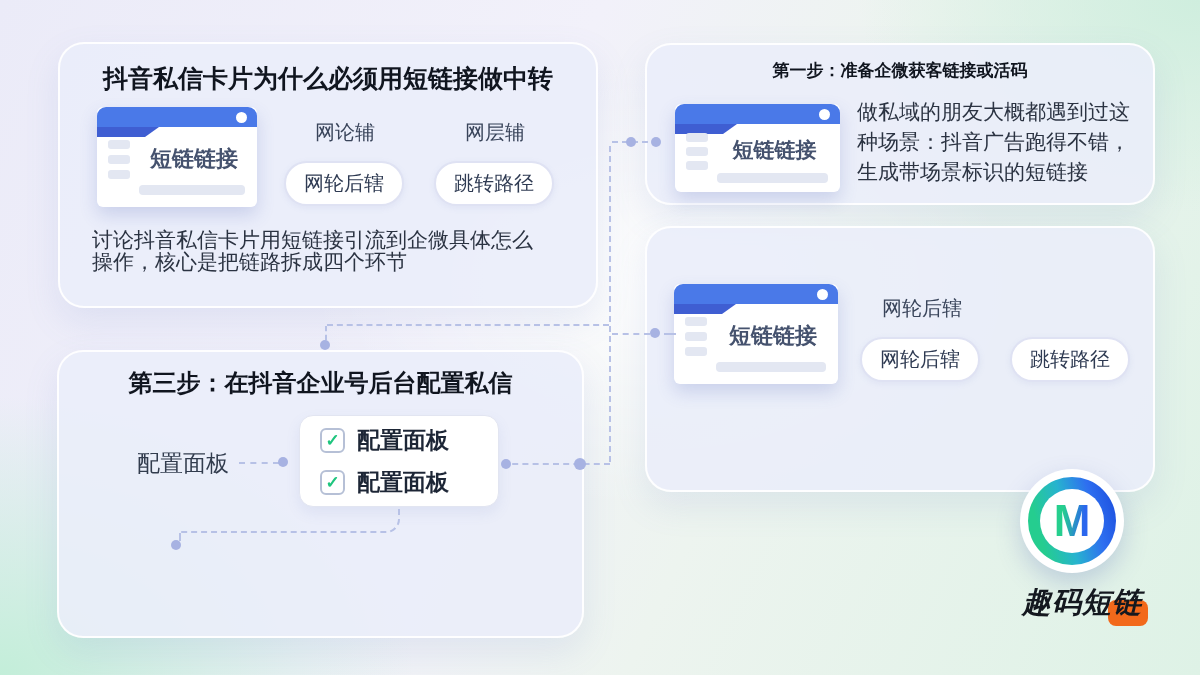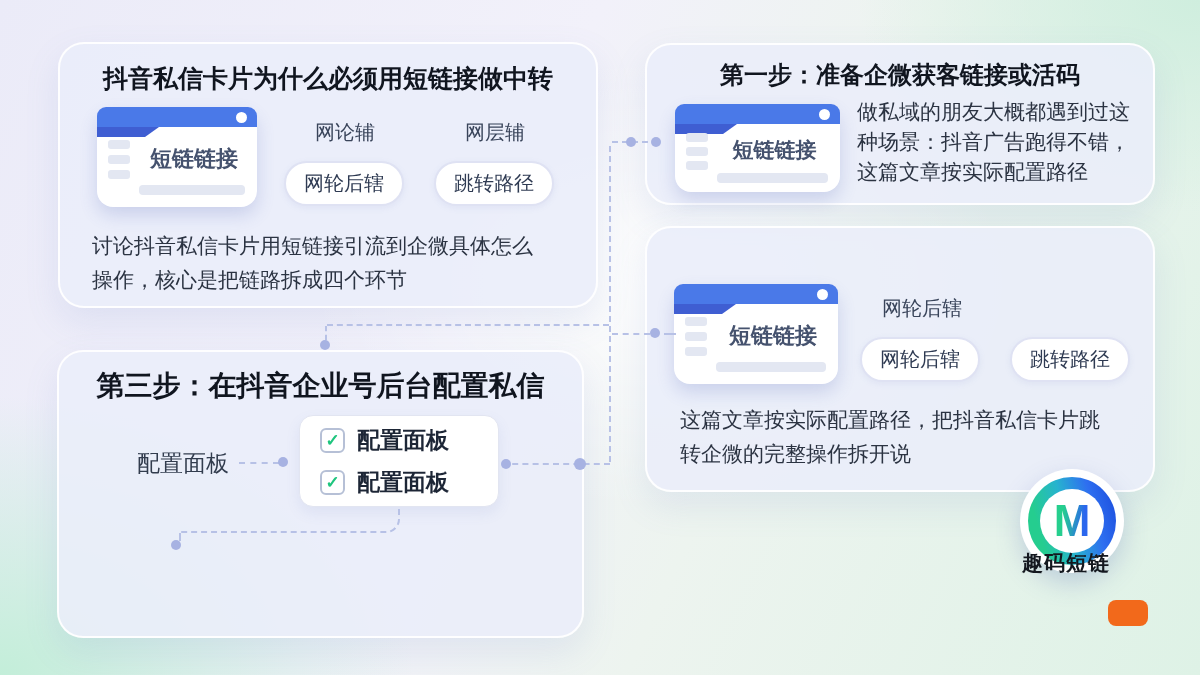--- a/index.html
+++ b/index.html
@@ -18,24 +18,24 @@
     border:2px solid rgba(255,255,255,0.92); border-radius:26px;
     box-shadow:0 14px 34px rgba(110,130,200,0.13);
   }
   .card h2 { position:absolute; left:0; right:0; text-align:center; font-weight:700; color:#10151f; }
   .tag { position:absolute; width:140px; text-align:center; font-size:20px; font-weight:500; color:#39445a; }
   .pill {
     position:absolute; width:120px; text-align:center; padding:7px 0;
     background:#fff; border:2px solid #dfe2f3; border-radius:999px;
     font-size:20px; font-weight:500; color:#2e3a52; box-shadow:0 2px 6px rgba(120,135,200,0.10);
   }
-  .body-text { position:absolute; font-size:21px; line-height:34px; color:#2b3342; font-weight:500; }
+  .body-text { position:absolute; font-size:21px; line-height:22px; color:#2b3342; font-weight:500; }
 
   
-  .bwin { position:absolute; background:#fff; border-radius:16px; box-shadow:0 8px 18px rgba(70,90,180,0.20); }
+  .bwin { position:absolute; background:#fff; border-radius:6px; box-shadow:0 8px 18px rgba(70,90,180,0.20); }
   .bw-head { position:absolute; left:0; right:0; top:0; height:20px; background:#4a79e8; border-radius:9px 9px 0 0; }
   .bw-dot { position:absolute; right:10px; top:5px; width:11px; height:11px; border-radius:50%; background:#fff; }
   .bw-tab { position:absolute; left:0; top:20px; width:62px; height:10px; background:#3f5ed2;
             clip-path:polygon(0 0,100% 0,calc(100% - 14px) 100%,0 100%); }
   .bw-bars { position:absolute; left:11px; top:33px; display:flex; flex-direction:column; gap:6px; }
   .bw-bars i { width:22px; height:9px; background:#e3e7f2; border-radius:3px; }
   .bw-label { position:absolute; left:42px; right:8px; top:37px; text-align:center; font-size:22px; font-weight:600; color:#45526e; }
   .bw-bottom { position:absolute; left:42px; right:12px; bottom:12px; height:10px; background:#e3e7f2; border-radius:4px; }
   .bwin.sm .bw-bars { top:29px; gap:5px; }
   .bwin.sm .bw-label { top:32px; font-size:21px; }
@@ -61,22 +61,22 @@
                  background:#fff; box-shadow:0 10px 24px rgba(80,100,180,0.25);
                  display:flex; align-items:center; justify-content:center; }
   .logo-ring { width:88px; height:88px; border-radius:50%;
                background:linear-gradient(75deg,#25cd8f 18%,#27b3cf 45%,#2e6ff0 72%,#1c4ede 96%);
                display:flex; align-items:center; justify-content:center; }
   .logo-inner { width:64px; height:64px; border-radius:50%; background:#fff;
                 display:flex; align-items:center; justify-content:center; }
   .logo-m { font-size:44px; font-weight:800; line-height:1; color:#2a8fd0;
             background:linear-gradient(95deg,#26cf8e 25%,#2b66ee 80%);
             -webkit-background-clip:text; background-clip:text; -webkit-text-fill-color:transparent; }
-  .brand-name { position:absolute; left:1022px; top:549px; font-size:21px; font-weight:700; color:#14181f;
-                letter-spacing:1px; z-index:3; }
+  .brand-name { position:absolute; left:1022px; top:583px; font-size:29px; font-weight:700; color:#14181f;
+                letter-spacing:1px; z-index:3;font-style:italic; }
   .brand-tag { position:absolute; left:1108px; top:600px; width:40px; height:26px; border-radius:8px;
                background:#f2691b; z-index:2; }
 </style>
 </head>
 <body>
 
 <div id="canvas">
 
   <section class="card" style="left:58px; top:42px; width:540px; height:266px;">
     <h2 style="top:18px; font-size:25px;">抖音私信卡片为什么必须用短链接做中转</h2>
@@ -94,59 +94,58 @@
       <div class="bw-bottom"></div>
     </div>
     <span class="tag" style="left:365px; top:75px;">网层辅</span>
     <span class="tag" style="left:215px; top:75px;">网论辅</span>
     <span class="pill" style="left:224px; top:117px;">网轮后辖</span>
     <span class="pill" style="left:374px; top:117px;">跳转路径</span>
     <p class="body-text" style="left:32px; top:185px; width:460px;">讨论抖音私信卡片用短链接引流到企微具体怎么操作，核心是把链路拆成四个环节</p>
   </section>
 
   <section class="card" style="left:645px; top:43px; width:510px; height:162px;">
-    <h2 style="top:14px; font-size:24px;">第一步：准备企微获客链接或活码</h2>
+    <h2 style="top:14px; font-size:17px;">第一步：准备企微获客链接或活码</h2>
     <div class="bwin sm" style="left:28px; top:59px; width:165px; height:88px;">
       <div class="bw-head">
           <span class="bw-dot"></span>
         </div>
       <div class="bw-tab"></div>
       <div class="bw-bars">
           <i></i>
           <i></i>
           <i></i>
         </div>
       <div class="bw-label">短链链接</div>
       <div class="bw-bottom"></div>
     </div>
-    <p class="body-text" style="left:210px; top:52px; width:280px; line-height:30px;">做私域的朋友大概都遇到过这种场景：抖音广告跑得不错，这篇文章按实际配置路径</p>
+    <p class="body-text" style="left:210px; top:52px; width:280px; line-height:30px;">做私域的朋友大概都遇到过这种场景：抖音广告跑得不错，生成带场景标识的短链接</p>
   </section>
 
   <section class="card" style="left:645px; top:226px; width:510px; height:266px;">
     <div class="bwin" style="left:27px; top:56px; width:164px; height:100px;">
       <div class="bw-head">
           <span class="bw-dot"></span>
         </div>
       <div class="bw-tab"></div>
       <div class="bw-bars">
           <i></i>
           <i></i>
           <i></i>
         </div>
       <div class="bw-label">短链链接</div>
       <div class="bw-bottom"></div>
     </div>
     <span class="tag" style="left:205px; top:67px;">网轮后辖</span>
     <span class="pill" style="left:213px; top:109px;">网轮后辖</span>
     <span class="pill" style="left:363px; top:109px;">跳转路径</span>
-    <p class="body-text" style="left:33px; top:175px; width:430px;">这篇文章按实际配置路径，把抖音私信卡片跳转企微的完整操作拆开说</p>
   </section>
 
   <section class="card" style="left:57px; top:350px; width:527px; height:288px;">
-    <h2 style="top:15px; font-size:28px;">第三步：在抖音企业号后台配置私信</h2>
+    <h2 style="top:15px; font-size:24px;">第三步：在抖音企业号后台配置私信</h2>
     <span style="position:absolute; left:78px; top:96px; font-size:23px; font-weight:500; color:#323c4e;">配置面板</span>
     <div class="dash-h" style="left:180px; top:110px; width:40px;"></div>
     <div class="cdot" style="left:219px; top:105px;"></div>
     <div class="panel" style="left:240px; top:63px; width:200px; height:92px;">
       <div class="panel-row">
         <span class="chk">✓</span>
         <span>配置面板</span>
       </div>
       <div class="panel-row">
         <span class="chk">✓</span>

